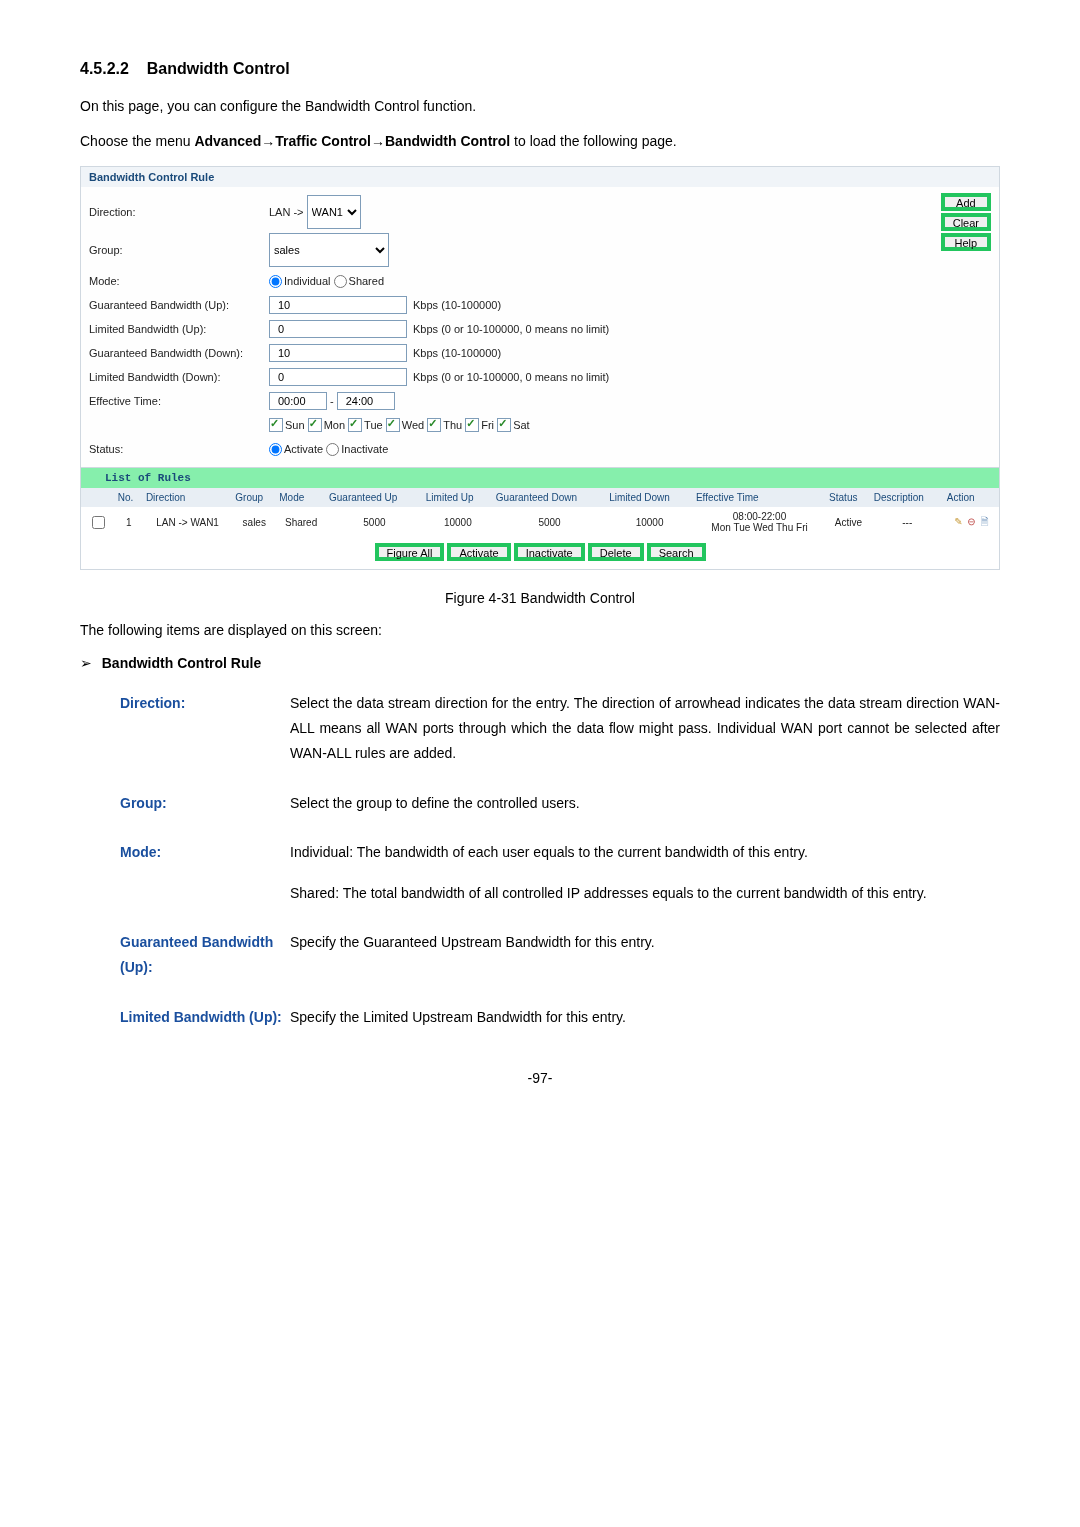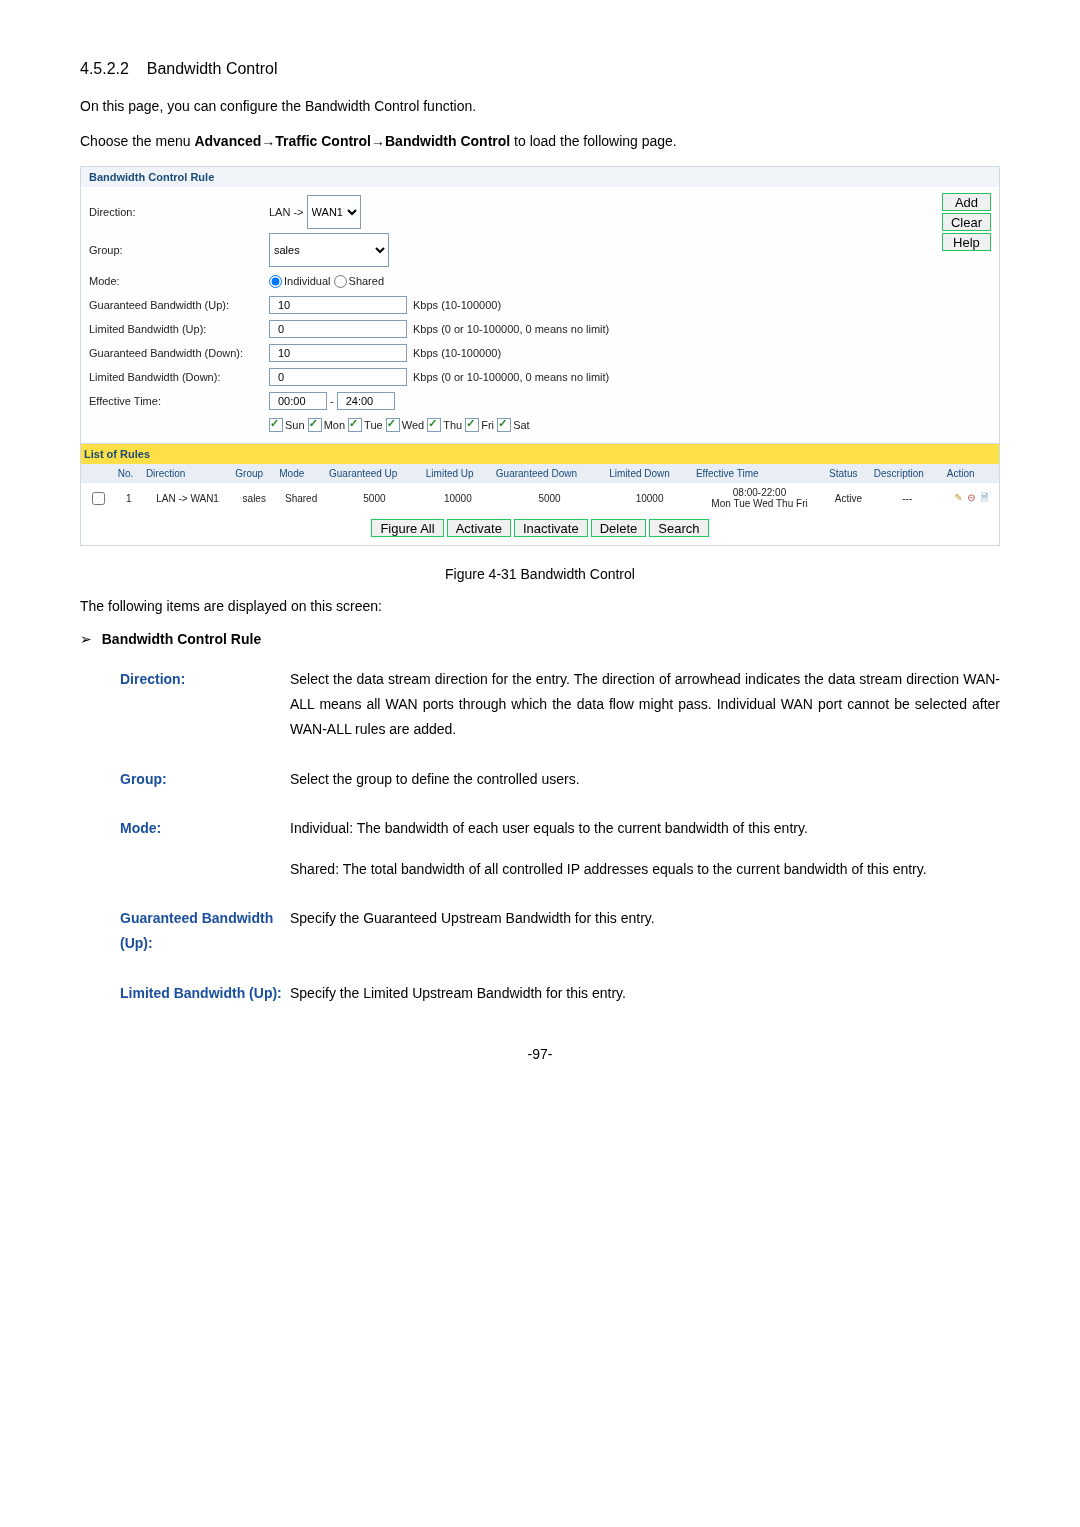--- a/index.html
+++ b/index.html
@@ -6,21 +6,21 @@
     margin: 0;
     padding: 60px 80px;
     font-family: Arial, sans-serif;
     font-size: 14px;
     color: #000;
     background: #fff;
     width: 1080px;
     box-sizing: border-box;
   }
   .section-title {
-    font-weight: normal;
+    font-weight: bold;
     font-size: 16px;
     margin-bottom: 18px;
   }
   .body-text {
     margin-bottom: 14px;
     line-height: 1.5;
   }
   .bold { font-weight: bold; }
   .panel {
     border: 1px solid #d0d8e0;
@@ -71,35 +71,36 @@
   .radio { margin: 0 2px 0 0; }
   .btn-col {
     position: absolute;
     right: 8px;
     top: 6px;
     display: flex;
     flex-direction: column;
     gap: 2px;
   }
   .btn {
-    font-size: 13px;
+    font-size: 11px;
     padding: 0 8px;
     height: 18px;
-    border: 1px solid #22c55e;
+    border: 4px solid #22c55e;
     background: #f0f0f0;
     cursor: pointer;
     font-family: Verdana, Arial, sans-serif;
   }
   .rules-header {
-    background: #fde047;
+    background: #86efac;
     color: #1a4a7a;
     font-weight: bold;
-    padding: 4px 3px;
+    padding: 4px 24px;
     font-size: 11px;
     border-top: 1px solid #d0d8e0;
+    font-family: Liberation Mono, monospace;
   }
   table.rules {
     width: 100%;
     border-collapse: collapse;
     font-size: 11px;
   }
   table.rules th {
     background: #e8eef4;
     color: #1a4a7a;
     font-weight: normal;
@@ -257,20 +258,27 @@
       <span class="checkbox-tick checked"></span><span>Sun</span>&nbsp;
       <span class="checkbox-tick checked"></span><span>Mon</span>&nbsp;
       <span class="checkbox-tick checked"></span><span>Tue</span>&nbsp;
       <span class="checkbox-tick checked"></span><span>Wed</span>&nbsp;
       <span class="checkbox-tick checked"></span><span>Thu</span>&nbsp;
       <span class="checkbox-tick checked"></span><span>Fri</span>&nbsp;
       <span class="checkbox-tick checked"></span><span>Sat</span>
     </div>
 
 
+    <div class="form-row">
+      <div class="form-label">Status:</div>
+      <input type="radio" class="radio" checked="" style="">
+      <span>Activate</span>&nbsp;
+      <input type="radio" class="radio" style="">
+      <span>Inactivate</span>
+    </div>
   </div>
 
   <div class="rules-header">List of Rules</div>
   <table class="rules">
     <thead>
       <tr>
         <th></th>
         <th>No.</th>
         <th>Direction</th>
         <th>Group</th>

